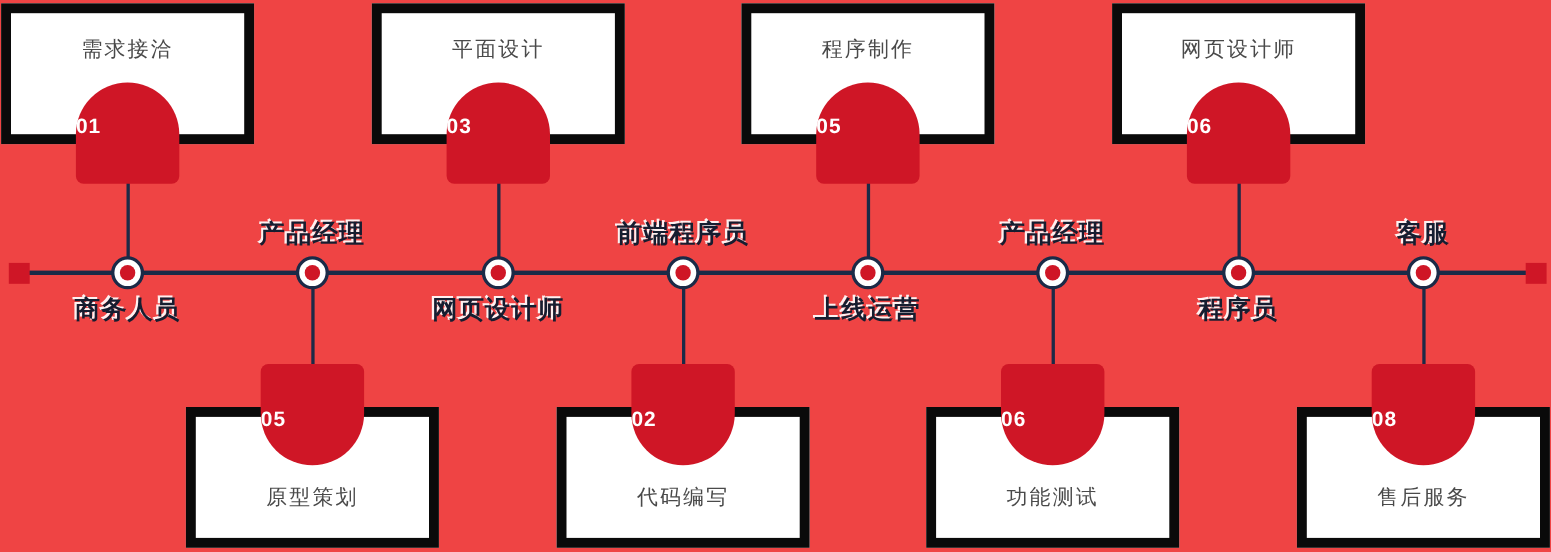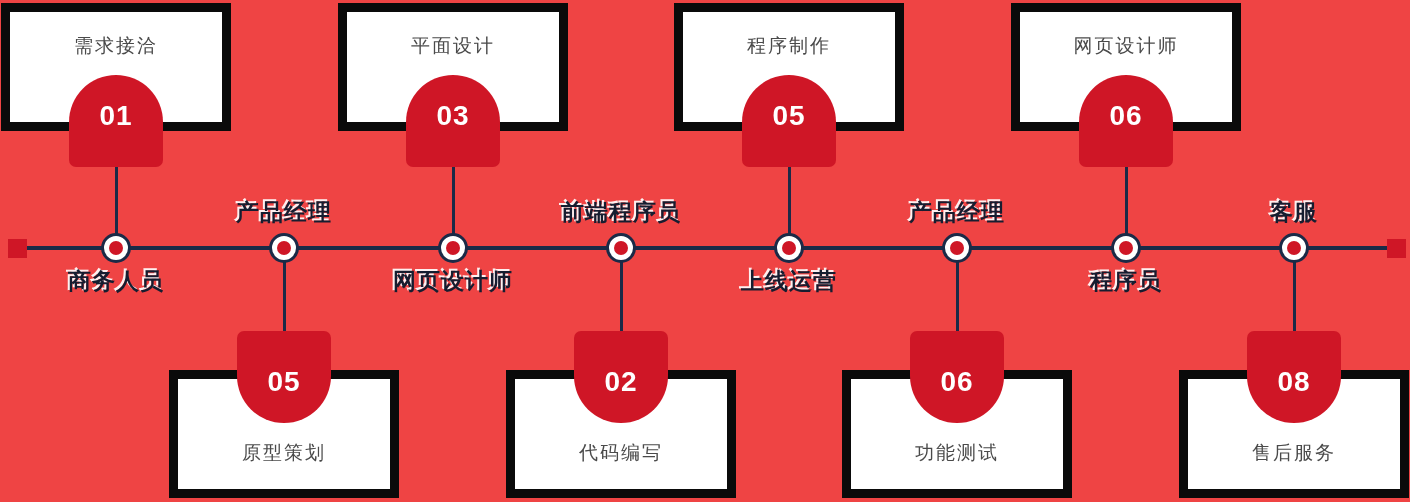--- a/index.html
+++ b/index.html
@@ -27,22 +27,22 @@
   .step.top    .box { top:3px; }
   .step.bottom .box { top:370px; }
   .box-title { position:absolute; left:0; right:0; text-align:center;
     font-size:19px; line-height:24px; letter-spacing:2px; color:var(--title-gray); }
   .step.top    .box-title { top:22px; }
   .step.bottom .box-title { bottom:24px; }
 
   
   .dome { position:absolute; left:-47px; width:94px; height:92px;
     background:var(--accent-red); color:#ffffff; z-index:2;
-    display:flex; align-items:center; justify-content:center;
-    font-size:28px; font-weight:bold; letter-spacing:1px; }
+    display:flex; align-items:center; 
+    font-size:19px; font-weight:bold; letter-spacing:1px; }
   .step.top    .dome { top:75px;  border-radius:47px 47px 7px 7px; }
   .step.bottom .dome { top:331px; border-radius:7px 7px 47px 47px; }
   .step.top    .dome .num { margin-top:-11px; }
   .step.bottom .dome .num { margin-top:9px; }
 
   
   .connector { position:absolute; left:-1px; width:3px; background:var(--line-navy); z-index:0; }
   .step.top    .connector { top:165px; height:70px; }
   .step.bottom .connector { top:262px; height:70px; }
 

